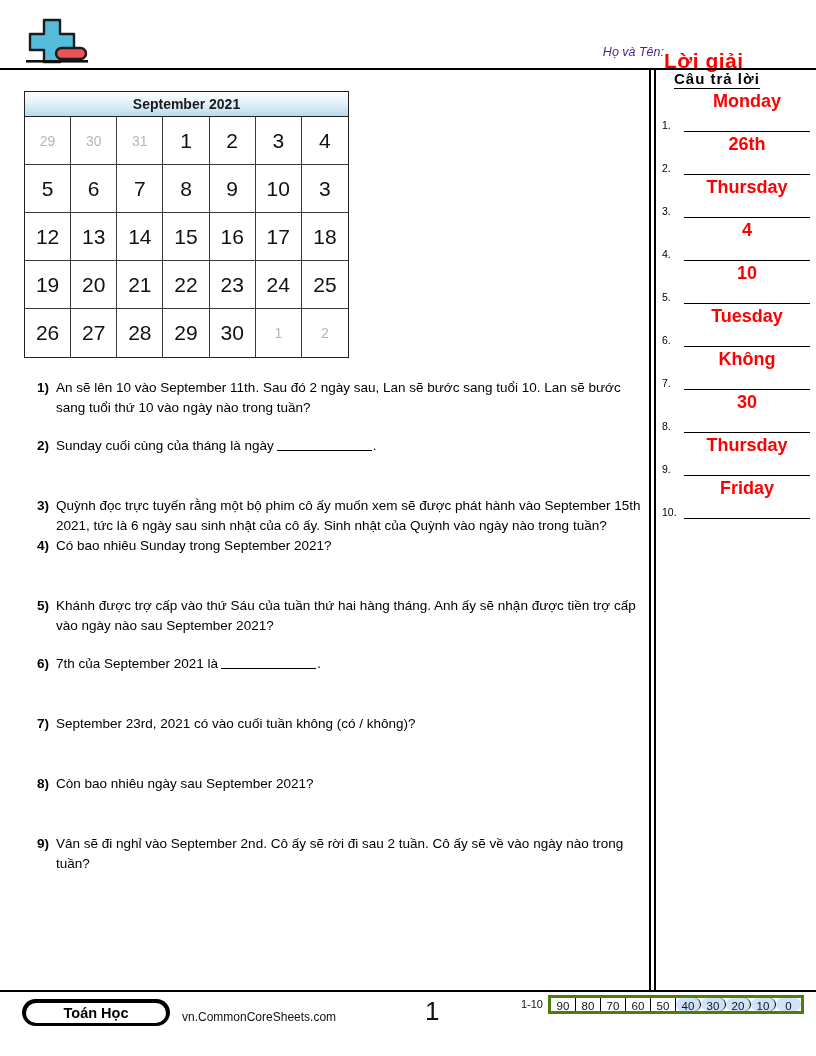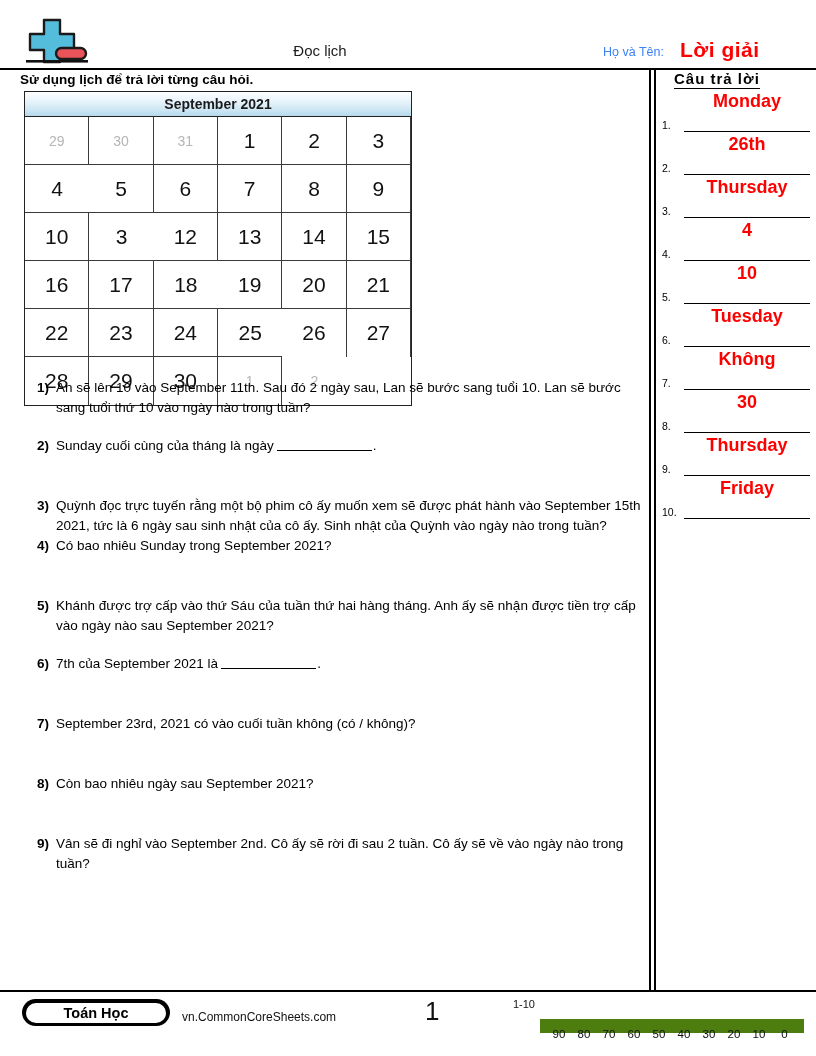--- a/index.html
+++ b/index.html
@@ -28,32 +28,32 @@
     left: 0; top: 42px;
     width: 640px;
     text-align: center;
     font-size: 15px;
     color: #1a1a1a;
   }
   .name-label {
     position: absolute;
     right: 152px; top: 45px;
     font-size: 12.5px;
-    color: #3b82f6;
-    white-space: nowrap;
+    color: #4c1d95;
+    white-space: nowrap;
+    font-style: italic;
   }
   .name-value {
     position: absolute;
-    left: 664px; top: 38px;
+    left: 664px; top: 49px;
     font-size: 21px;
     font-weight: bold;
     color: #ff0000;
     letter-spacing: 0.5px;
     white-space: nowrap;
-    margin-left: 16px;
   }
   .header-rule {
     position: absolute;
     left: 0; top: 68px;
     width: 816px; height: 2px;
     background: #000;
   }
 
   
   .instructions {
@@ -62,37 +62,37 @@
     font-size: 13.5px;
     font-weight: bold;
     color: #000;
     white-space: nowrap;
   }
 
   
   .calendar {
     position: absolute;
     left: 24px; top: 91px;
-    width: 388px;
+    width: 325px;
     border: 1.5px solid #222;
     background: #fff;
   }
   .cal-title {
     height: 25px;
     line-height: 25px;
     text-align: center;
     font-size: 14px;
     font-weight: bold;
     color: #1b1b1b;
     background: linear-gradient(to bottom, #fdfeff 0%, #eaf5fb 35%, #cde6f3 75%, #b6d9ea 100%);
     border-bottom: 1.5px solid #222;
   }
   .cal-grid {
     display: grid;
-    grid-template-columns: repeat(6, 1fr);
+    grid-template-columns: repeat(7, 1fr);
     text-align: right;
   }
   .cal-cell {
     height: 48px;
     display: flex;
     align-items: center;
     justify-content: center;
     font-size: 21px;
     color: #111;
     border-right: 1px solid #3a3a3a;
@@ -247,21 +247,21 @@
     align-items: stretch;
     height: 19px;
   }
   .scale-label {
     font-size: 11px;
     color: #111;
     margin-right: 5px;
     line-height: 19px;
     white-space: nowrap;
   }
-  .scale-cells { display: flex; border: 7px solid #4d7c0f; margin-top: 24px; }
+  .scale-cells { display: flex; border: 3px solid #4d7c0f; }
   .scale-cell {
     width: 25px;
     font-size: 11.5px;
     color: #111;
     text-align: center;
     line-height: 17px;
     border-right: 1px solid #000;
     background: #fff;
   }
   .scale-cell:last-child { border-right: none; }
@@ -273,26 +273,24 @@
 <div class="page">
 
   <div class="logo">
     <svg width="72" height="48" viewBox="0 0 72 48">
       <path d="M26 4 h16 v14 h14 v16 h-14 v12 h-16 v-12 h-14 v-16 h14 z" fill="#55bddc" stroke="#1a1a1a" stroke-width="2.4" stroke-linejoin="round"></path>
       <rect x="38" y="32" width="30" height="11" rx="5.5" fill="#e8545a" stroke="#1a1a1a" stroke-width="2.4"></rect>
       <rect x="8" y="44" width="62" height="2.6" fill="#111"></rect>
     </svg>
   </div>
 
-  <div class="header-title">Đọc lịch</div>
   <div class="name-label">Họ và Tên:</div>
   <div class="name-value">Lời giải</div>
   <div class="header-rule"></div>
 
-  <div class="instructions">Sử dụng lịch để trả lời từng câu hỏi.</div>
 
   <div class="calendar">
     <div class="cal-title">September 2021</div>
     <div class="cal-grid" id="cal-grid">
         <div class="cal-cell muted">29</div>
         <div class="cal-cell muted">30</div>
         <div class="cal-cell muted">31</div>
         <div class="cal-cell">1</div>
         <div class="cal-cell">2</div>
         <div class="cal-cell">3</div>

